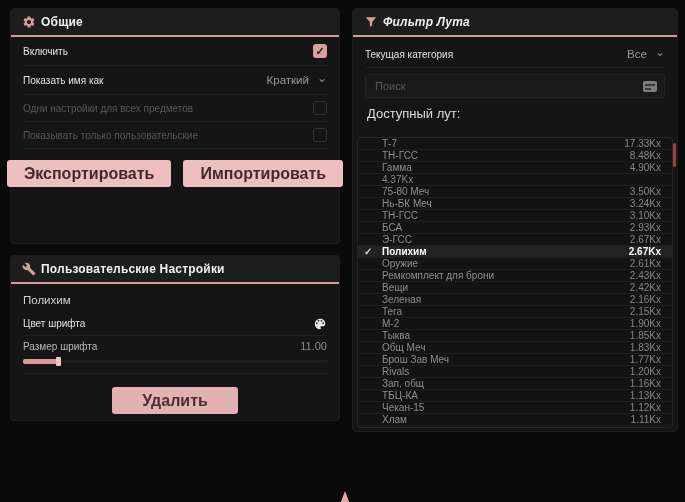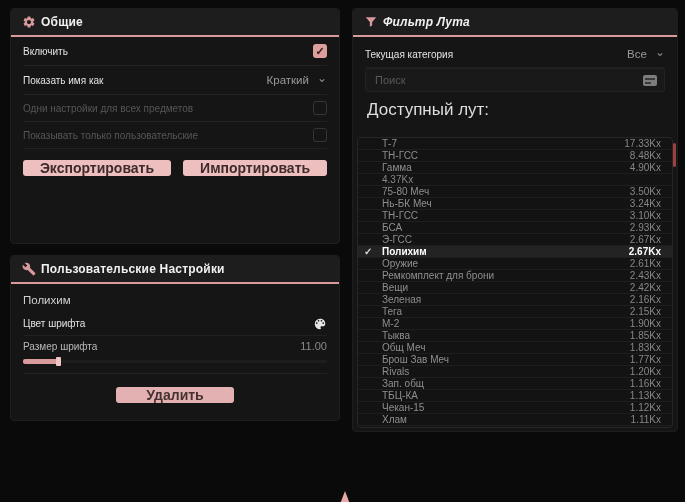--- a/index.html
+++ b/index.html
@@ -52,21 +52,21 @@
 
   
   .dropdown{display:flex;align-items:center;gap:8px;color:#9a9a9a;font-size:11.5px;cursor:default;}
   .dropdown .chev{color:#8a8a8a;font-size:12px;line-height:8px;transform:translateY(-2px);}
 
   
   .btn-row{display:flex;justify-content:center;gap:12px;margin-top:11px;}
   .btn{
     background:var(--button-bg,#eebfbf);color:var(--button-text,#3f2b2b);
     border:none;border-radius:3px;font-family:"Liberation Sans",sans-serif;
-    font-size:14px;font-weight:bold;padding:3px 17px;height:16px;line-height:11px;text-align:center;
+    font-size:16px;font-weight:bold;padding:3px 17px;height:27px;line-height:11px;text-align:center;
   }
   .btn.delete{background:#e3b1b1;color:#463232;padding:3px 30px;}
 
   
   .item-name{color:#d0d0d0;font-size:11.5px;margin:10px 0 6px 0;}
   .crow{height:23px;display:flex;align-items:center;justify-content:space-between;border-bottom:1px solid #202020;}
   .size-block{border-bottom:1px solid #222222;padding-bottom:7px;}
   .size-line{height:20px;display:flex;align-items:center;justify-content:space-between;}
   .size-value{color:#8a8a8a;font-size:11px;}
   .palette{width:14px;height:14px;display:inline-flex;}
@@ -79,39 +79,39 @@
     display:block;width:100%;box-sizing:border-box;height:24px;margin-top:2px;
     background:transparent;border:none;border-bottom:1px solid #222222;outline:none;
     color:#cfcfcf;font-size:11px;font-family:"Liberation Sans",sans-serif;padding:0 2px;
   }
   .name-input::placeholder{color:#5e5e5e;}
 
   
   #panel-loot .panel-body{position:relative;height:calc(100% - 28px);}
   .cat-row{height:26px;margin-top:4px;display:flex;align-items:center;justify-content:space-between;border-bottom:1px solid #1f1f1f;}
   .search-wrap{
-    position:relative;height:22px;background:#191919;
+    position:relative;margin-top:6px;height:22px;background:#191919;
     border:1px solid #232323;border-radius:3px;display:flex;align-items:center;
   }
   .search-input{
     flex:1;background:transparent;border:none;outline:none;color:#bdbdbd;
     font-size:11px;font-family:"Liberation Sans",sans-serif;padding:0 9px;
   }
   .search-input::placeholder{color:#585858;}
   .kbd-icon{
     width:14px;height:11px;margin-right:7px;border-radius:2px;background:#7d7d7d;
     position:relative;flex:none;
   }
   .kbd-icon:before{
     content:"";position:absolute;left:2px;top:3px;width:10px;height:2px;background:#3a3a3a;
   }
   .kbd-icon:after{
     content:"";position:absolute;left:2px;top:7px;width:6px;height:2px;background:#3a3a3a;
   }
-  .avail-label{color:#dedede;font-size:17px;margin:8px 0 5px 2px;}
+  .avail-label{color:#dedede;font-size:13px;margin:8px 0 5px 2px;}
   .loot-list{
     position:absolute;left:4px;right:4px;top:96px;bottom:7px;
     border:1px solid #262626;border-radius:4px;background:#131313;
     display:flex;flex-direction:column;overflow:hidden;
   }
   .loot-row{
     flex:1;display:flex;align-items:center;position:relative;
     padding:0 11px 0 24px;border-bottom:1px solid #1e1e1e;
   }
   .loot-row:last-child{border-bottom:none;}

